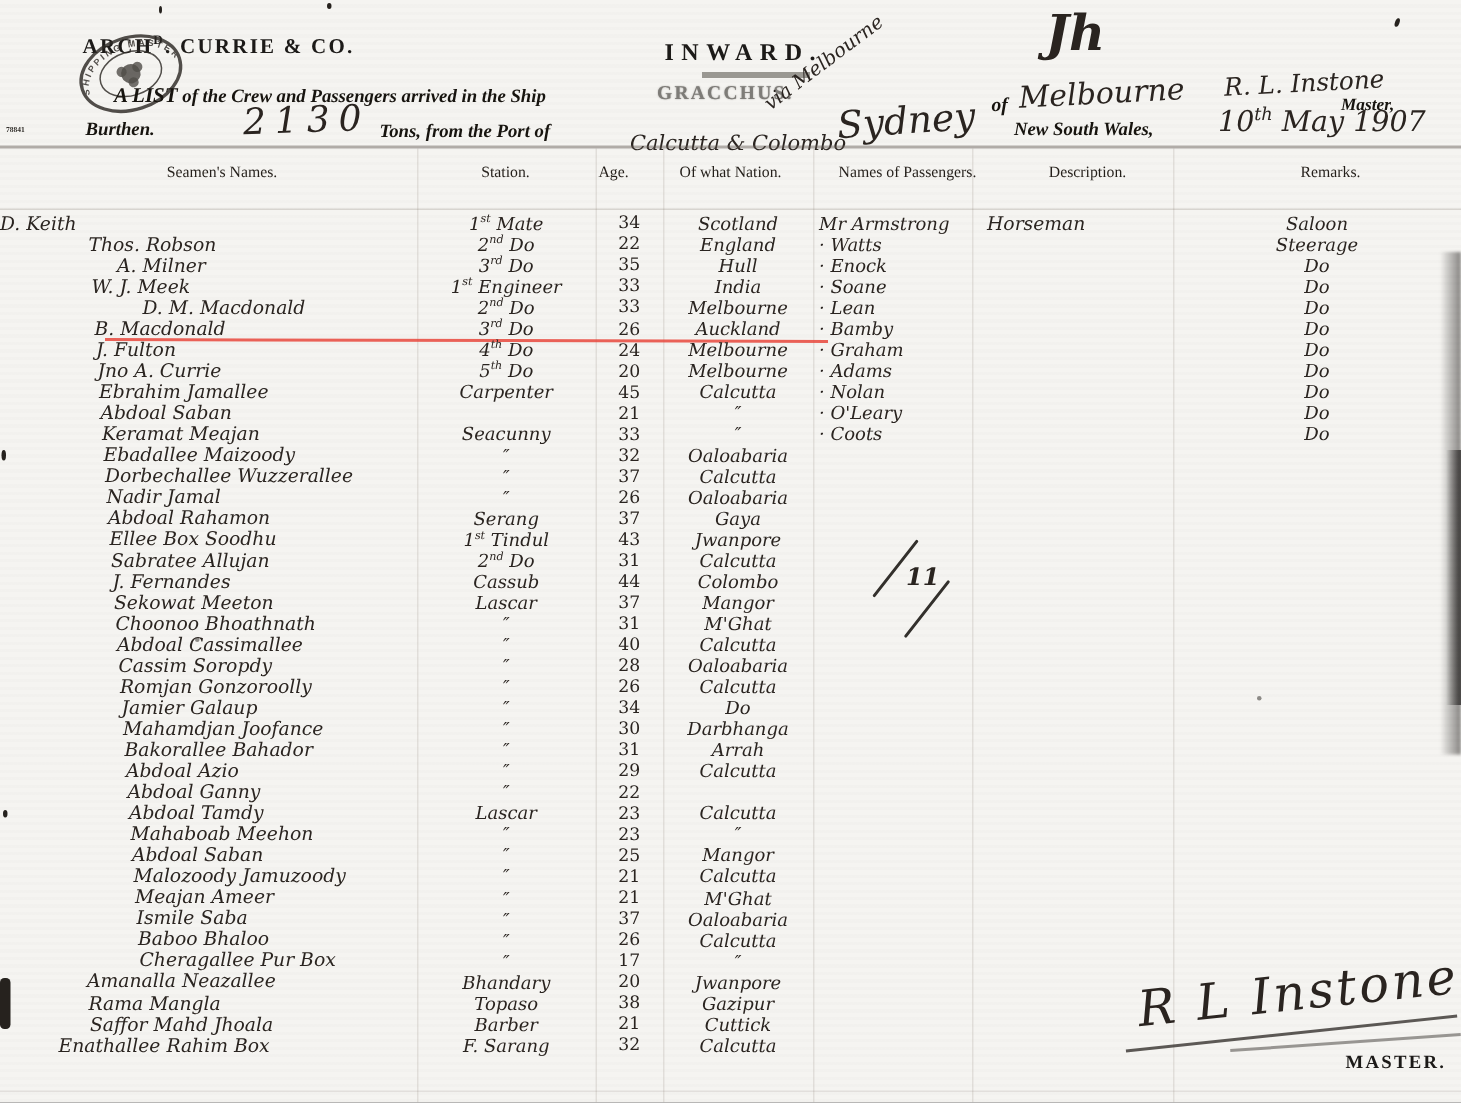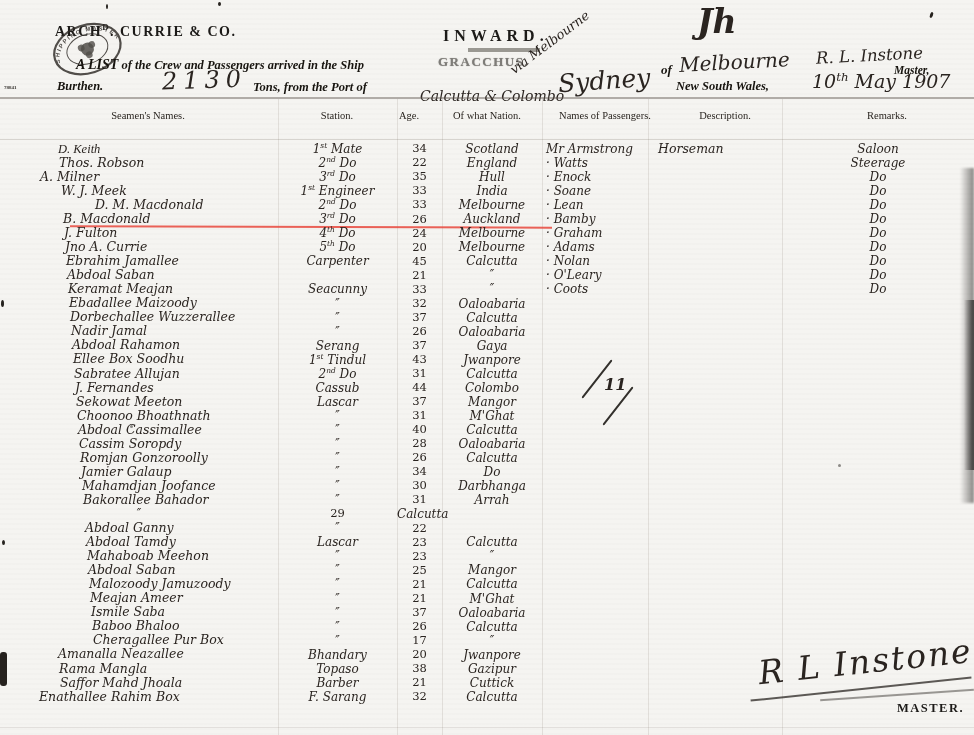--- a/index.html
+++ b/index.html
@@ -103,39 +103,39 @@
       <div class="colhead" style="left: 337px;">Station.</div>
       <div class="colhead" style="left: 409px;">Age.</div>
       <div class="colhead" style="left: 487px;">Of what Nation.</div>
       <div class="colhead" style="left: 605px;">Names of Passengers.</div>
       <div class="colhead" style="left: 725px;">Description.</div>
       <div class="colhead" style="left: 887px;">Remarks.</div>
     </div>
 
   <div id="rows">
       <div class="row">
-        <div class="c c-name hw" style="padding-left: 58px; font-family: Liberation Serif, serif;">D. Keith</div>
+        <div class="c c-name hw" style="">D. Keith</div>
         <div class="c c-station hw">1<sup>st</sup> Mate</div>
         <div class="c c-age">34</div>
         <div class="c c-nation hw">Scotland</div>
         <div class="c c-pass hw">Mr Armstrong</div>
         <div class="c c-desc hw">Horseman</div>
         <div class="c c-rem hw">Saloon</div>
       </div>
       <div class="row">
         <div class="c c-name hw" style="padding-left: 59px;">Thos. Robson</div>
         <div class="c c-station hw">2<sup>nd</sup> Do</div>
         <div class="c c-age">22</div>
         <div class="c c-nation hw">England</div>
         <div class="c c-pass hw">· Watts</div>
         <div class="c c-desc hw"></div>
         <div class="c c-rem hw">Steerage</div>
       </div>
       <div class="row">
-        <div class="c c-name hw" style="padding-left: 40px;">A. Milner</div>
+        <div class="c c-name hw" style="padding-left: 78px;">A. Milner</div>
         <div class="c c-station hw">3<sup>rd</sup> Do</div>
         <div class="c c-age">35</div>
         <div class="c c-nation hw">Hull</div>
         <div class="c c-pass hw">· Enock</div>
         <div class="c c-desc hw"></div>
         <div class="c c-rem hw">Do</div>
       </div>
       <div class="row">
         <div class="c c-name hw" style="padding-left: 61px;">W. J. Meek</div>
         <div class="c c-station hw">1<sup>st</sup> Engineer</div>
@@ -338,20 +338,21 @@
       <div class="row">
         <div class="c c-name hw" style="padding-left: 83px;">Bakorallee Bahador</div>
         <div class="c c-station hw">″</div>
         <div class="c c-age">31</div>
         <div class="c c-nation hw">Arrah</div>
         <div class="c c-pass hw"></div>
         <div class="c c-desc hw"></div>
         <div class="c c-rem hw"></div>
       </div>
       <div class="row">
+        <div class="c c-name hw" style="padding-left: 84px;">Abdoal Azio</div>
         <div class="c c-station hw">″</div>
         <div class="c c-age">29</div>
         <div class="c c-nation hw">Calcutta</div>
         <div class="c c-pass hw"></div>
         <div class="c c-desc hw"></div>
         <div class="c c-rem hw"></div>
       </div>
       <div class="row">
         <div class="c c-name hw" style="padding-left: 85px;">Abdoal Ganny</div>
         <div class="c c-station hw">″</div>

